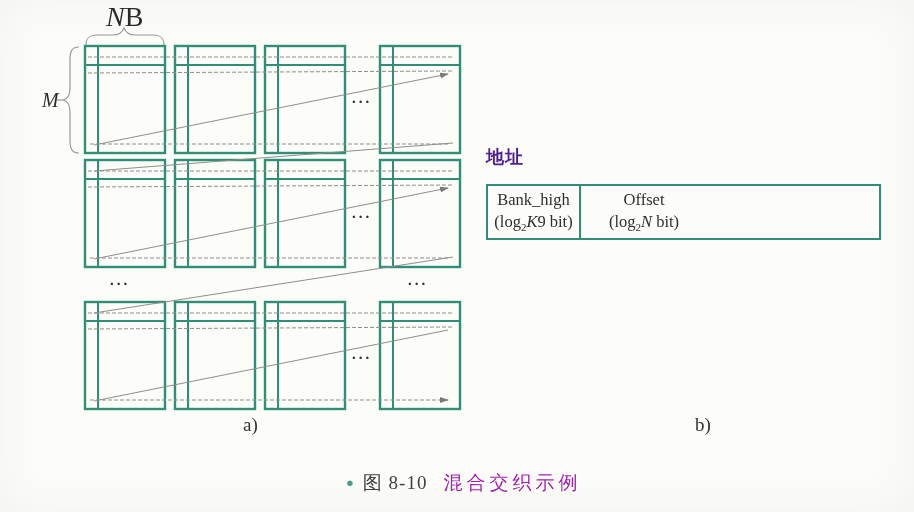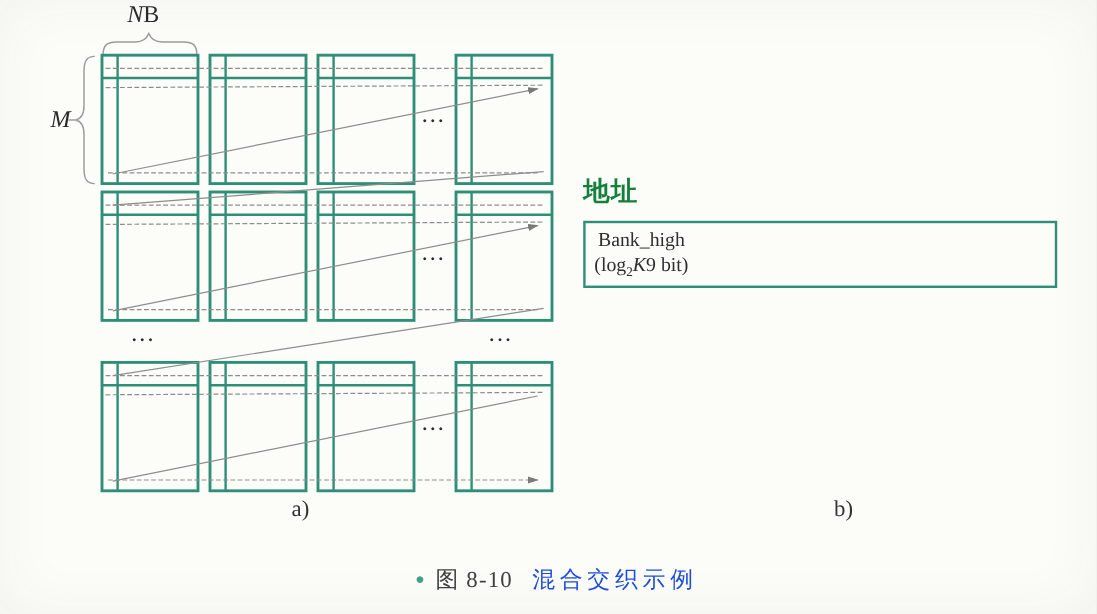--- a/index.html
+++ b/index.html
@@ -3,49 +3,49 @@
 <meta charset="utf-8">
 <style>
   html,body{margin:0;padding:0;background:#e9e9e7;}
   .stage{
     position:relative;width:914px;height:512px;background:#fcfcf9;
     overflow:hidden;font-family:"Liberation Serif",serif;
     box-shadow:inset 0 0 50px rgba(60,60,50,0.05);
   }
   .abs{position:absolute;}
   
-  .nb-label{left:106px;top:1px;font-size:20px;color:#2b2b2b;}
+  .nb-label{left:106px;top:1px;font-size:28px;color:#2b2b2b;}
   .nb-label i{font-style:italic;}
   .m-label{left:42px;top:89px;font-size:20px;font-style:italic;color:#2b2b2b;}
   .dots{font:bold 15px "Liberation Serif",serif;letter-spacing:3px;color:#2b2b2b;}
   .panel-label{font-size:19px;color:#333;}
   .panel-a{left:243px;top:414px;}
   .panel-b{left:695px;top:414px;}
   
-  .addr-label{left:486px;top:145px;font-size:22px;font-weight:bold;color:#15803d;
+  .addr-label{left:486px;top:145px;font-size:18px;font-weight:bold;color:#4c1d95;
     font-family:"Liberation Sans",sans-serif;letter-spacing:1px;}
   .addr-table{
     left:486px;top:184px;width:395px;height:56px;display:grid;
     grid-template-columns:93px 126px 90px 86px;
     border:2px solid #2e8f76;background:#fcfcf9;box-sizing:border-box;
   }
   .addr-cell{
     border-right:2px solid #2e8f76;display:flex;flex-direction:column;
     align-items:center;justify-content:center;
     font-size:16.5px;line-height:1.3;color:#2e2e2e;padding:1px 0;
     overflow:hidden;white-space:nowrap;
   }
   .addr-cell:last-child{border-right:none;}
   .addr-cell sub{font-size:11px;}
   .addr-cell i{font-style:italic;}
   
   .caption{left:346px;top:470px;display:flex;align-items:center;font-size:19px;}
   .cap-bullet{color:#44a085;font-size:13px;margin-right:9px;}
   .cap-fig{color:#404040;letter-spacing:1px;}
-  .cap-title{color:#1d4ed8;letter-spacing:4px;margin-left:16px;}
+  .cap-title{color:#a21caf;letter-spacing:4px;margin-left:16px;}
 </style>
 </head>
 <body>
 
 <div class="stage">
 
   <svg id="bank-svg" class="abs" width="914" height="512" viewBox="0 0 914 512" style="left:0;top:0;">
     <defs>
       <marker id="arrow" markerWidth="11" markerHeight="8" refX="8" refY="3" orient="auto" markerUnits="userSpaceOnUse">
         <path d="M0,0 L9,3 L0,6 Z" fill="#7a7a7a"></path>
@@ -119,20 +119,24 @@
   <div class="abs panel-label panel-a">a)</div>
   <div class="abs panel-label panel-b">b)</div>
 
   <div class="abs addr-label">地址</div>
 
   <div class="abs addr-table">
     <div class="addr-cell">
       <div>Bank_high</div>
       <div><span>(log</span><sub>2</sub><i>K</i><span>9 bit)</span></div>
     </div>
+    <div class="addr-cell">
+      <div>Offset</div>
+      <div><span>(log</span><sub>2</sub><i>N</i><span> bit)</span></div>
+    </div>
   </div>
 
   <div class="abs caption">
     <span class="cap-bullet">●</span>
     <span class="cap-fig">图 8-10</span>
     <span class="cap-title">混合交织示例</span>
   </div>
 
 </div>
 

